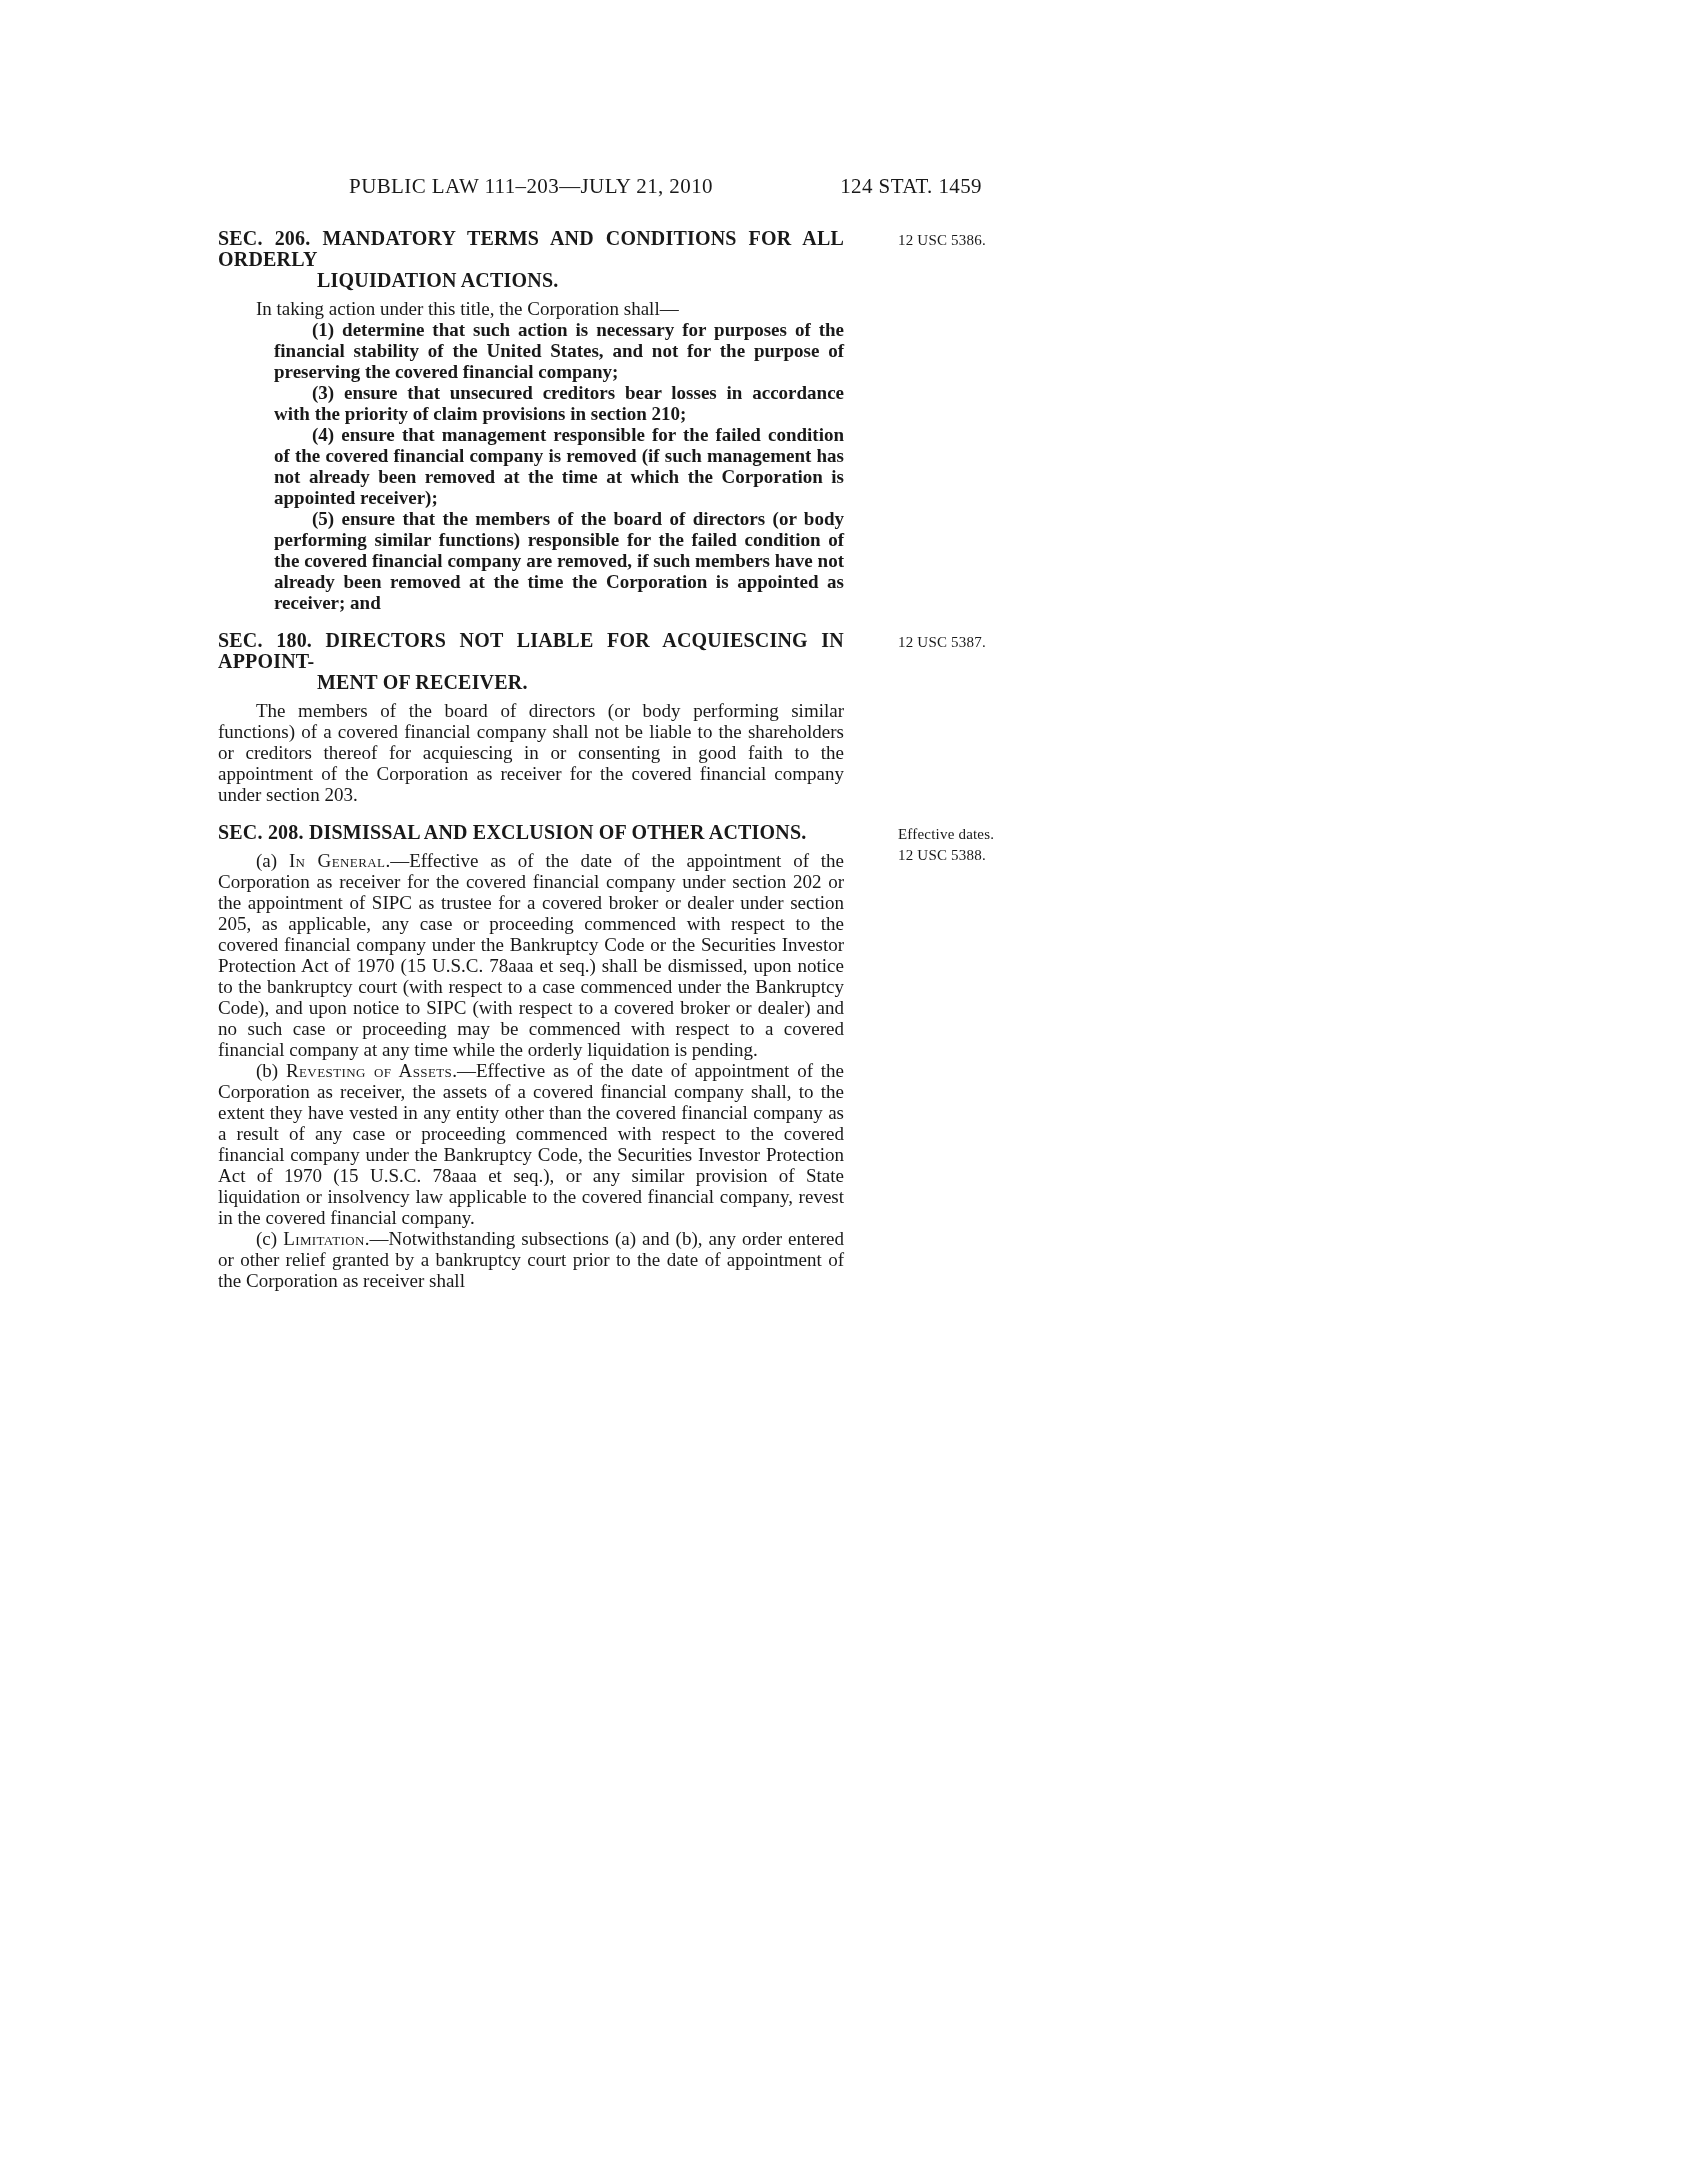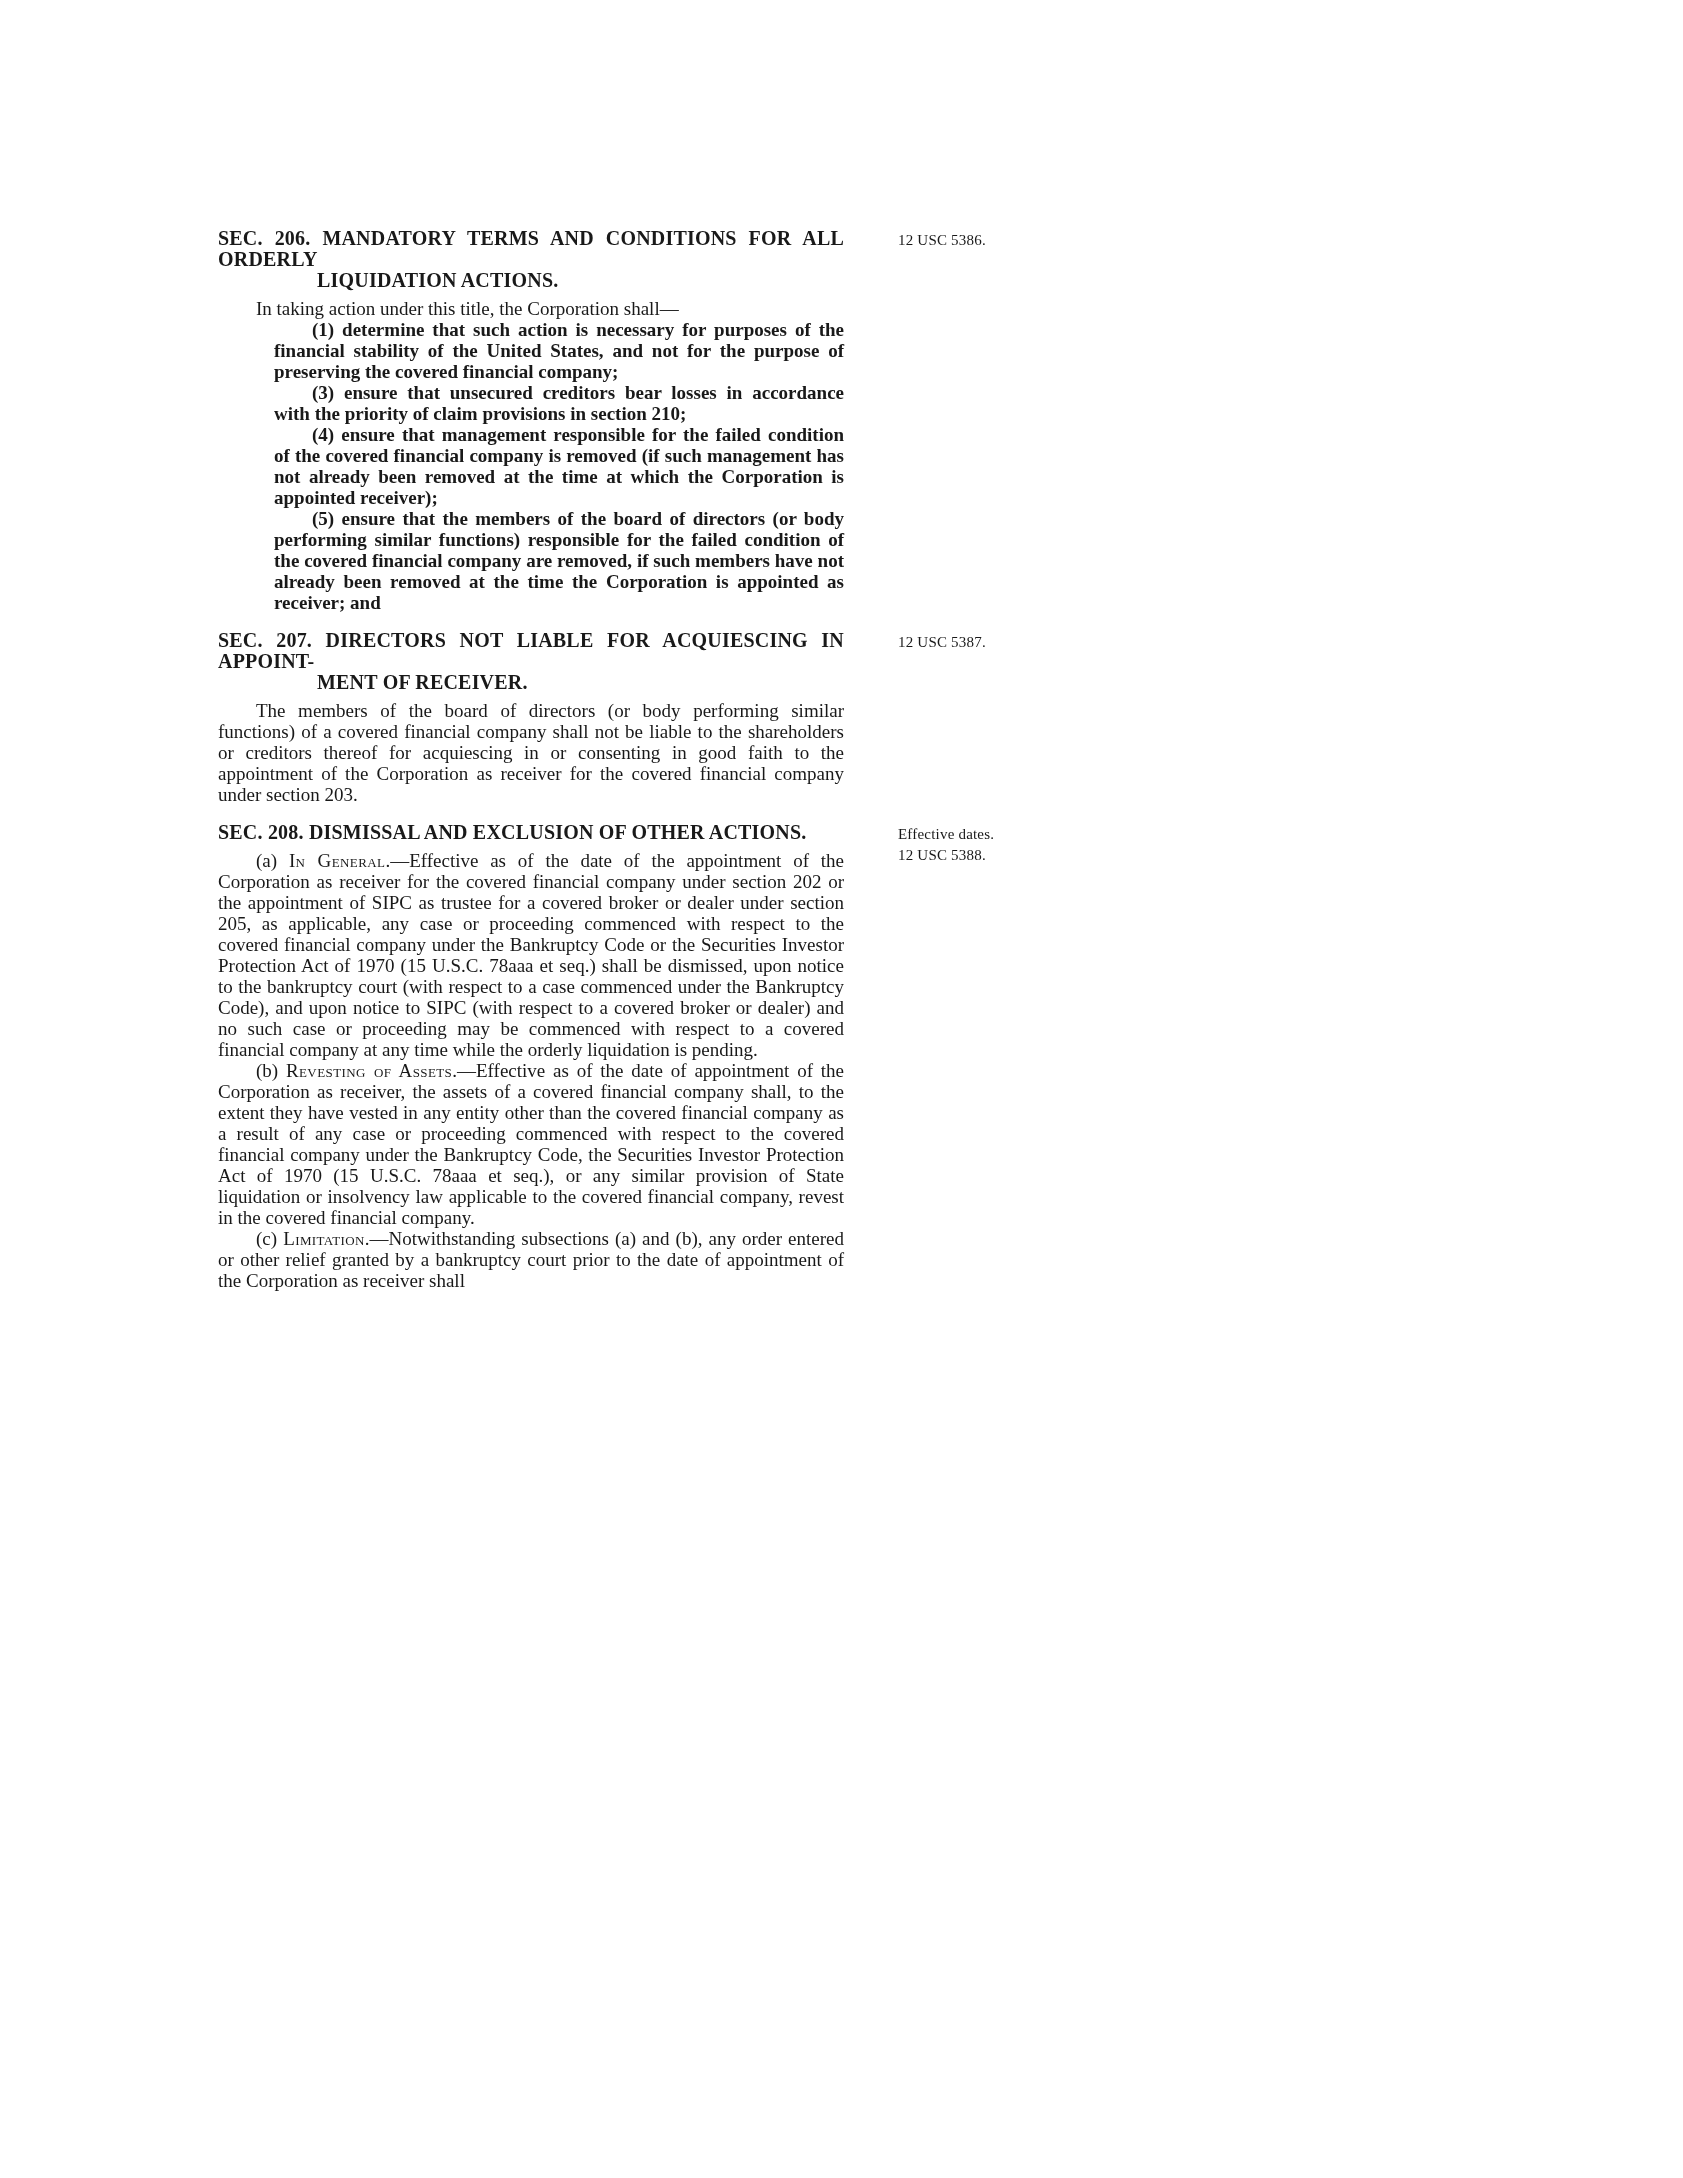--- a/index.html
+++ b/index.html
@@ -98,20 +98,24 @@
     text-align: left;
     font-weight: normal;
     margin-left: 36px;
   }
 </style>
 </head>
 <body>
 
 <div class="page">
 
+  <header class="page-header">
+    <div class="law-title">PUBLIC LAW 111–203—JULY 21, 2010</div>
+    <div class="stat-page">124 STAT. 1459</div>
+  </header>
 
   <main class="text-column">
 
     <section class="section">
       <div class="margin-note">
         <div>12 USC 5386.</div>
       </div>
       <h2 class="sec-heading">
         <div class="head-line1 justify-full">SEC. 206. MANDATORY TERMS AND CONDITIONS FOR ALL ORDERLY</div>
         <div class="head-line2">LIQUIDATION ACTIONS.</div>
@@ -121,21 +125,21 @@
       <p class="para item">(3) ensure that unsecured creditors bear losses in accordance with the priority of claim provisions in section 210;</p>
       <p class="para item">(4) ensure that management responsible for the failed condition of the covered financial company is removed (if such management has not already been removed at the time at which the Corporation is appointed receiver);</p>
       <p class="para item">(5) ensure that the members of the board of directors (or body performing similar functions) responsible for the failed condition of the covered financial company are removed, if such members have not already been removed at the time the Corporation is appointed as receiver; and</p>
     </section>
 
     <section class="section">
       <div class="margin-note">
         <div>12 USC 5387.</div>
       </div>
       <h2 class="sec-heading">
-        <div class="head-line1 justify-full">SEC. 207. DIRECTORS NOT LIABLE FOR ACQUIESCING IN APPOINT-</div>
+        <div class="head-line1 justify-full">SEC. 180. DIRECTORS NOT LIABLE FOR ACQUIESCING IN APPOINT-</div>
         <div class="head-line2">MENT OF RECEIVER.</div>
       </h2>
       <p class="para flush">The members of the board of directors (or body performing similar functions) of a covered financial company shall not be liable to the shareholders or creditors thereof for acquiescing in or consenting in good faith to the appointment of the Corporation as receiver for the covered financial company under section 203.</p>
     </section>
 
     <section class="section">
       <div class="margin-note">
         <div>Effective dates.</div>
         <div>12 USC 5388.</div>
       </div>

